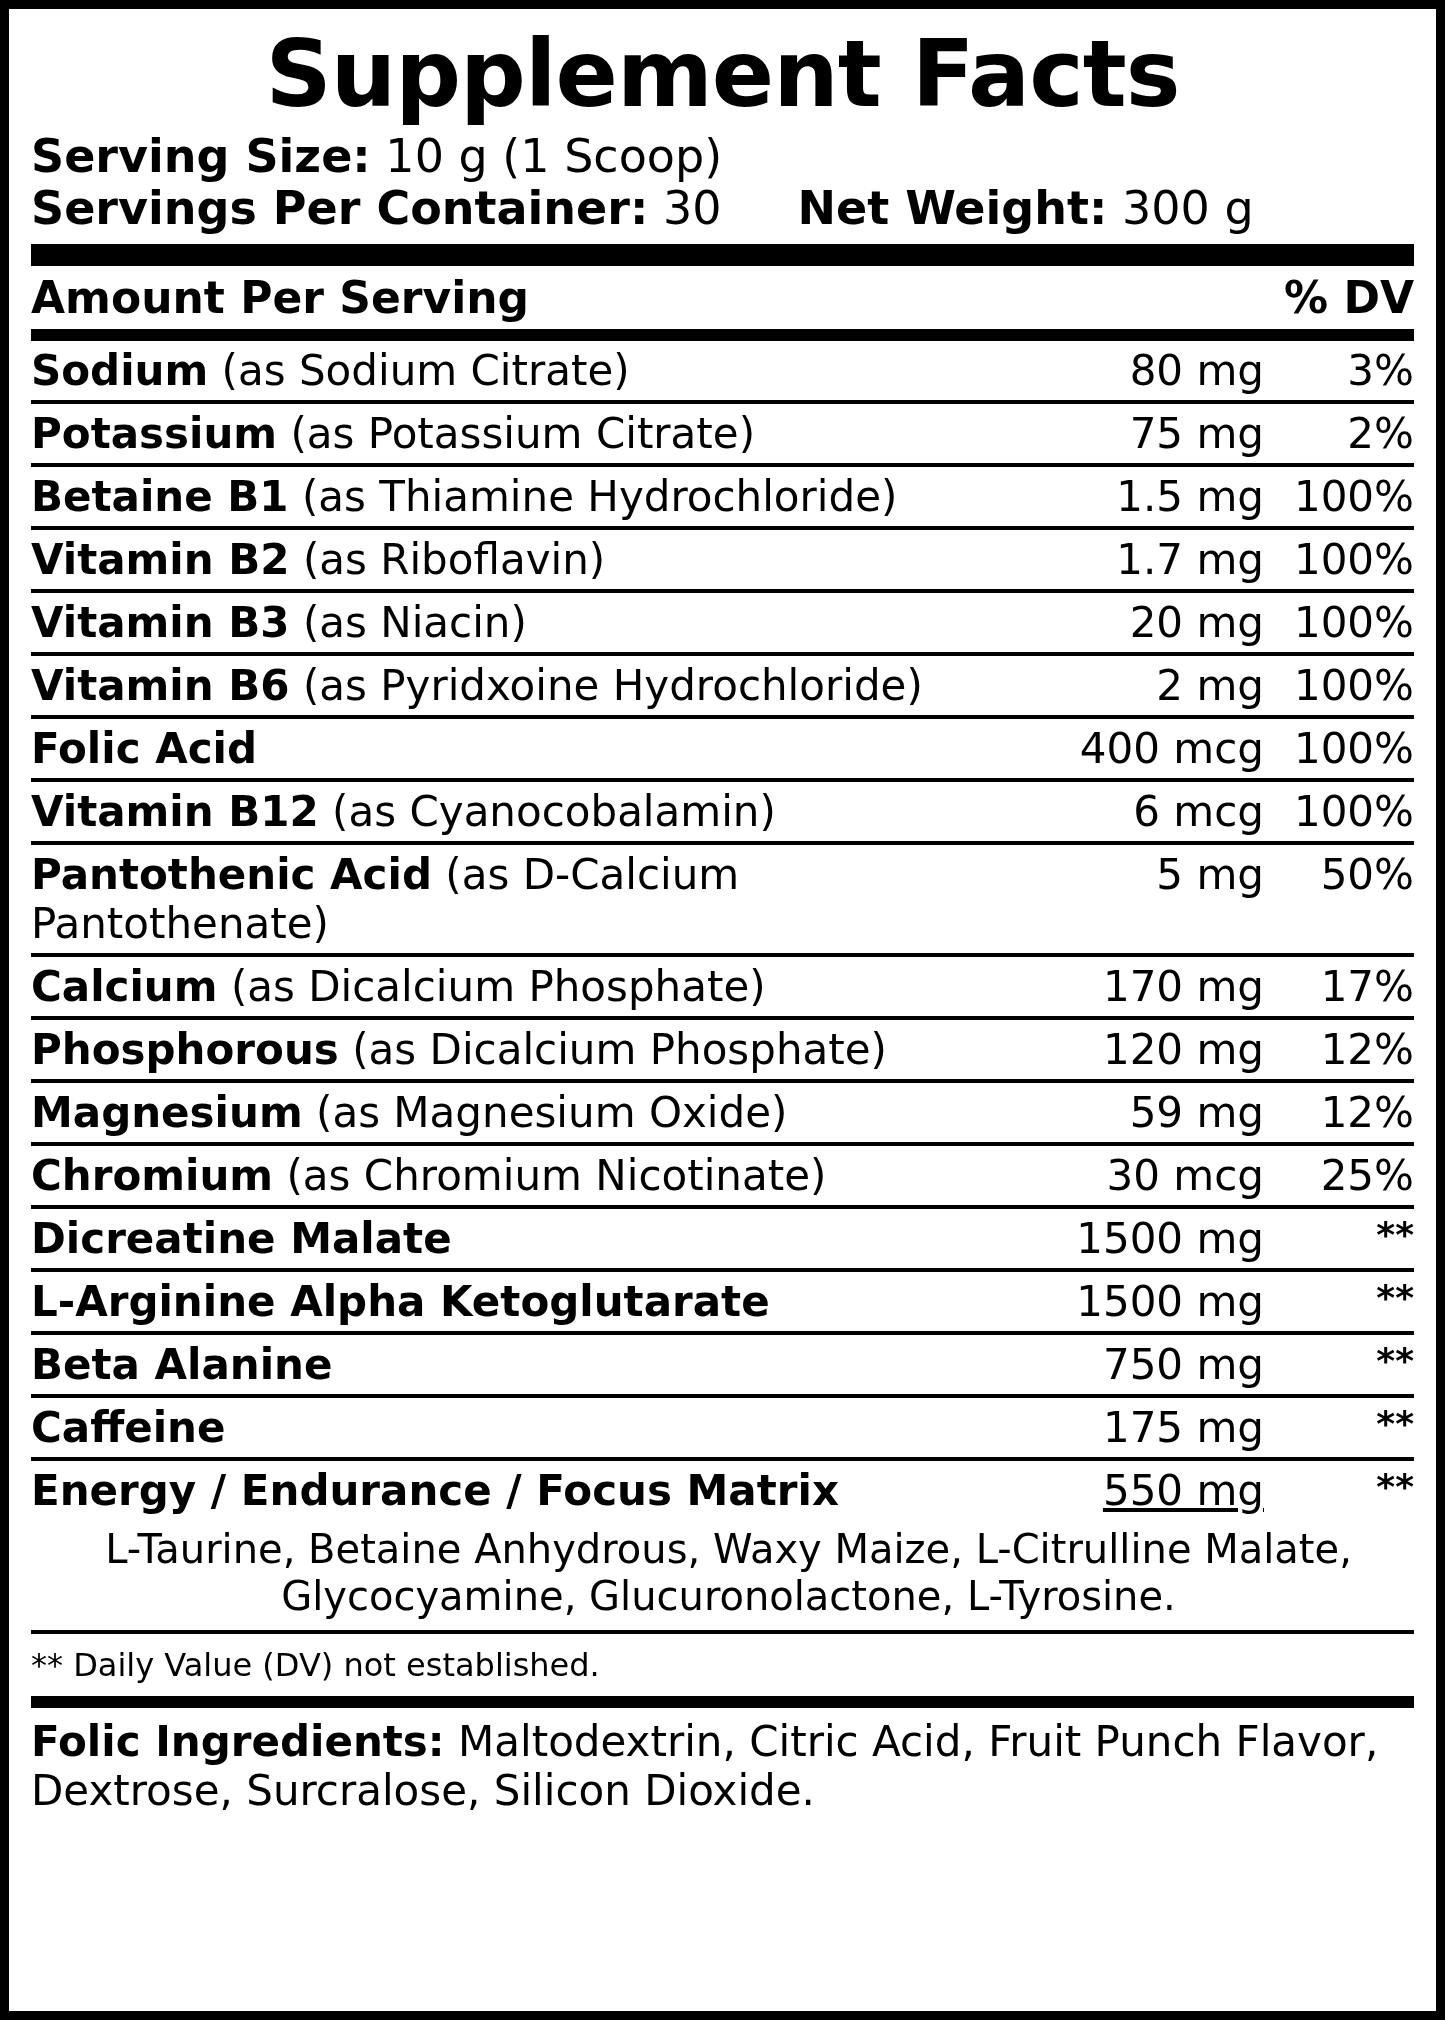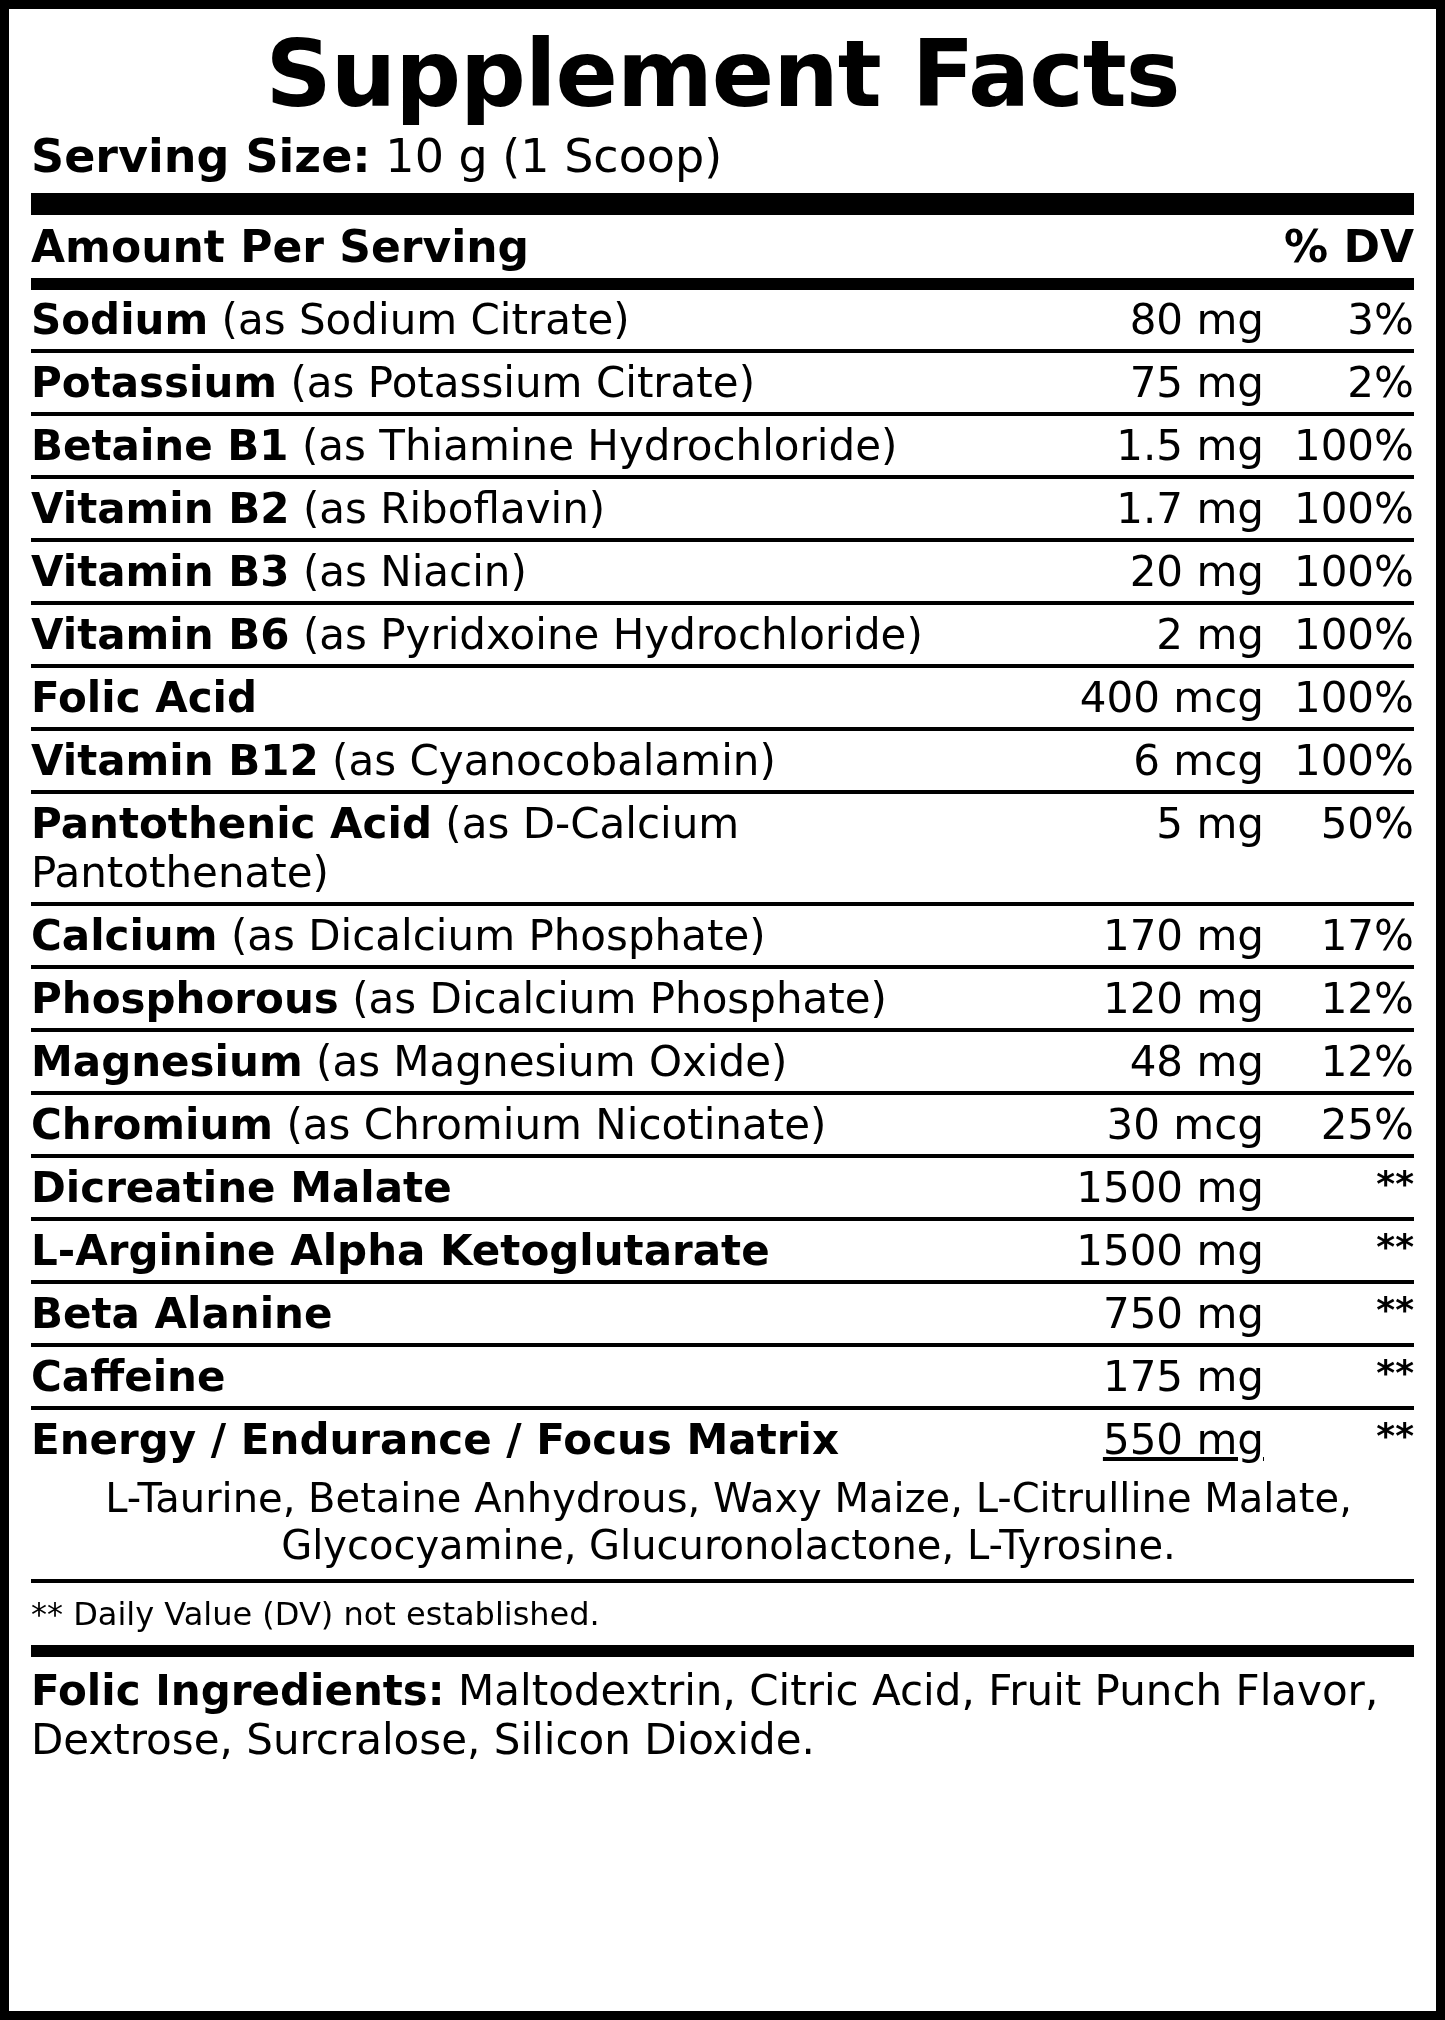--- a/index.html
+++ b/index.html
@@ -130,20 +130,30 @@
 
 <div class="panel">
 
   <div class="title">Supplement Facts</div>
 
   <div class="serving-line">
     <span class="bold">Serving Size:</span>
     <span>10 g (1 Scoop)</span>
   </div>
 
+  <div class="serving-line serving-row2">
+    <span>
+      <span class="bold">Servings Per Container:</span>
+      <span>30</span>
+    </span>
+    <span>
+      <span class="bold">Net Weight:</span>
+      <span>300 g</span>
+    </span>
+  </div>
 
   <div class="rule-thick"></div>
 
   <div class="hdr-row">
     <div class="hdr-aps">Amount Per Serving</div>
     <div class="hdr-dv">% DV</div>
   </div>
 
   <div class="rule-med"></div>
 
@@ -199,21 +209,21 @@
         <td class="amount">170 mg</td>
         <td class="dv">17%</td>
       </tr>
       <tr>
         <td class="nutrient"><span class="nm">Phosphorous</span> <span class="src">(as Dicalcium Phosphate)</span></td>
         <td class="amount">120 mg</td>
         <td class="dv">12%</td>
       </tr>
       <tr>
         <td class="nutrient"><span class="nm">Magnesium</span> <span class="src">(as Magnesium Oxide)</span></td>
-        <td class="amount">48 mg</td>
+        <td class="amount">59 mg</td>
         <td class="dv">12%</td>
       </tr>
       <tr>
         <td class="nutrient"><span class="nm">Chromium</span> <span class="src">(as Chromium Nicotinate)</span></td>
         <td class="amount">30 mcg</td>
         <td class="dv">25%</td>
       </tr>
       <tr>
         <td class="nutrient"><span class="nm">Dicreatine Malate</span><span class="src"></span></td>
         <td class="amount">1500 mg</td>

